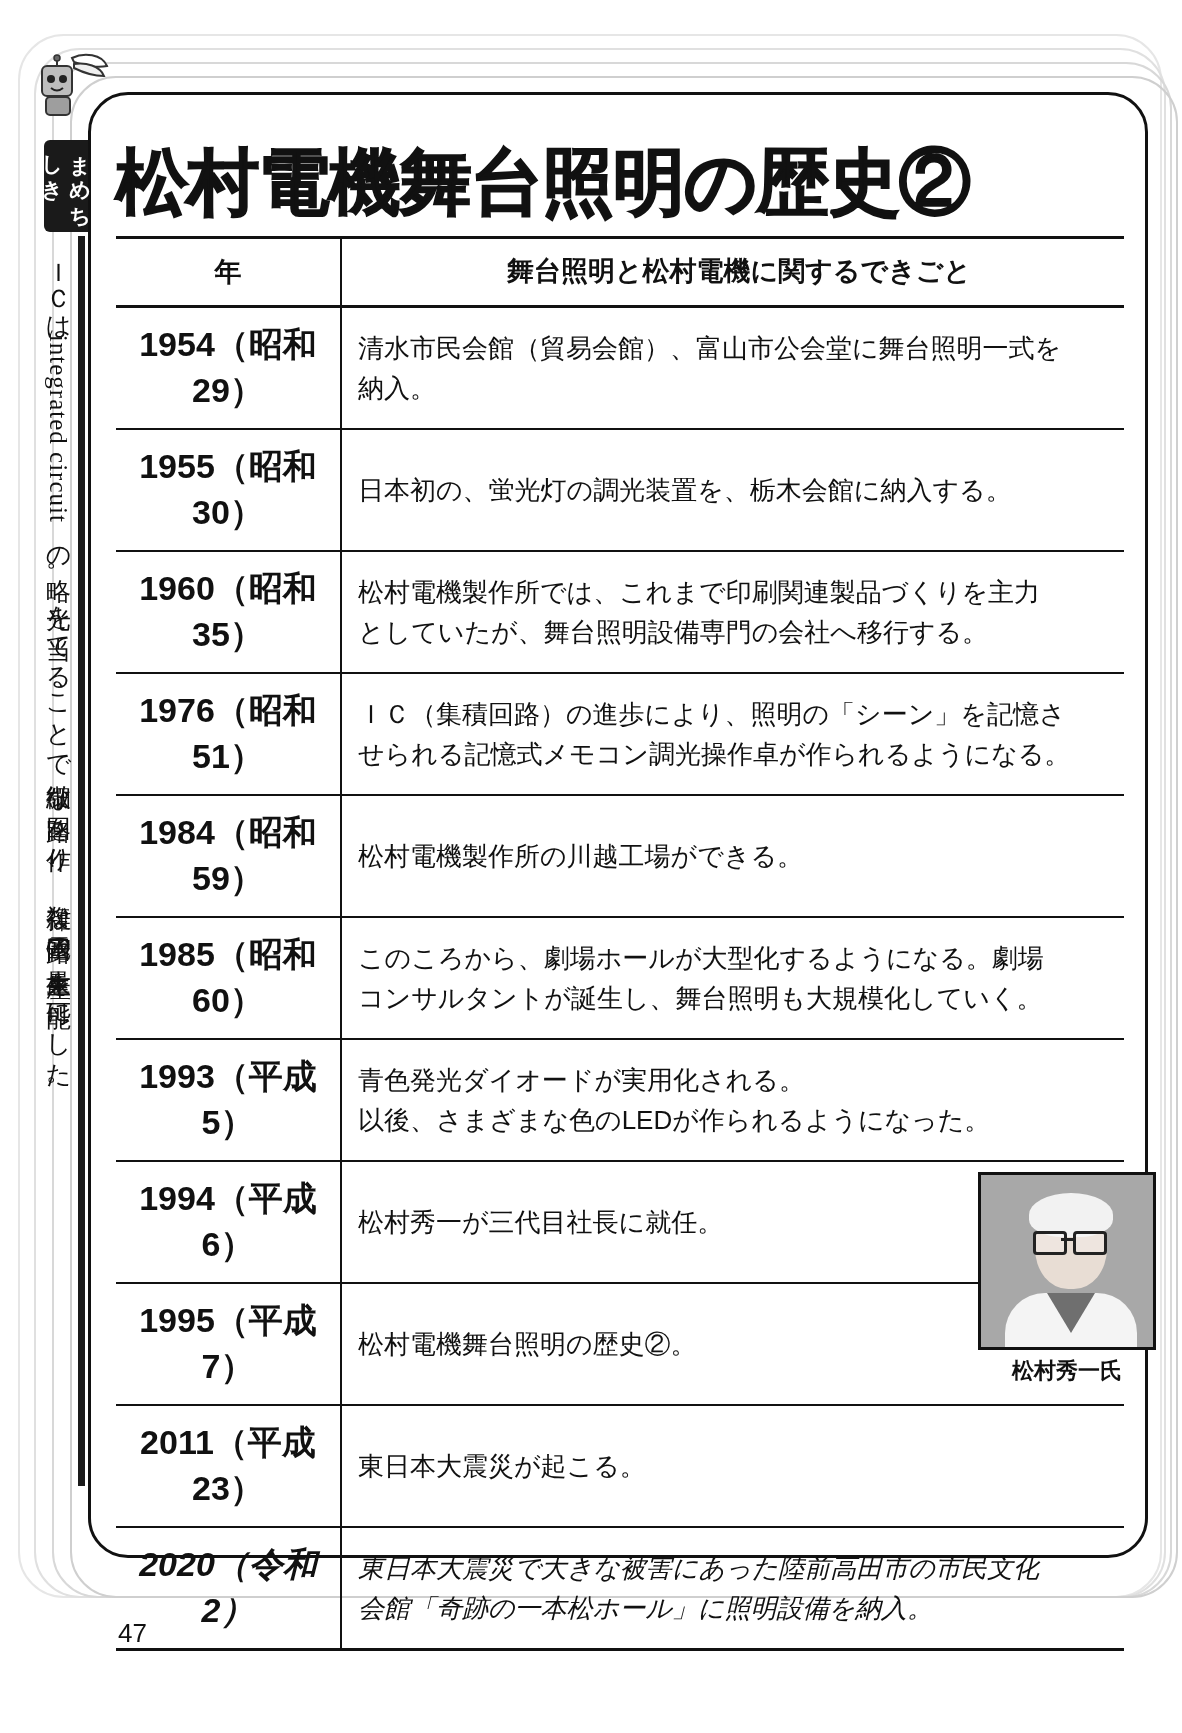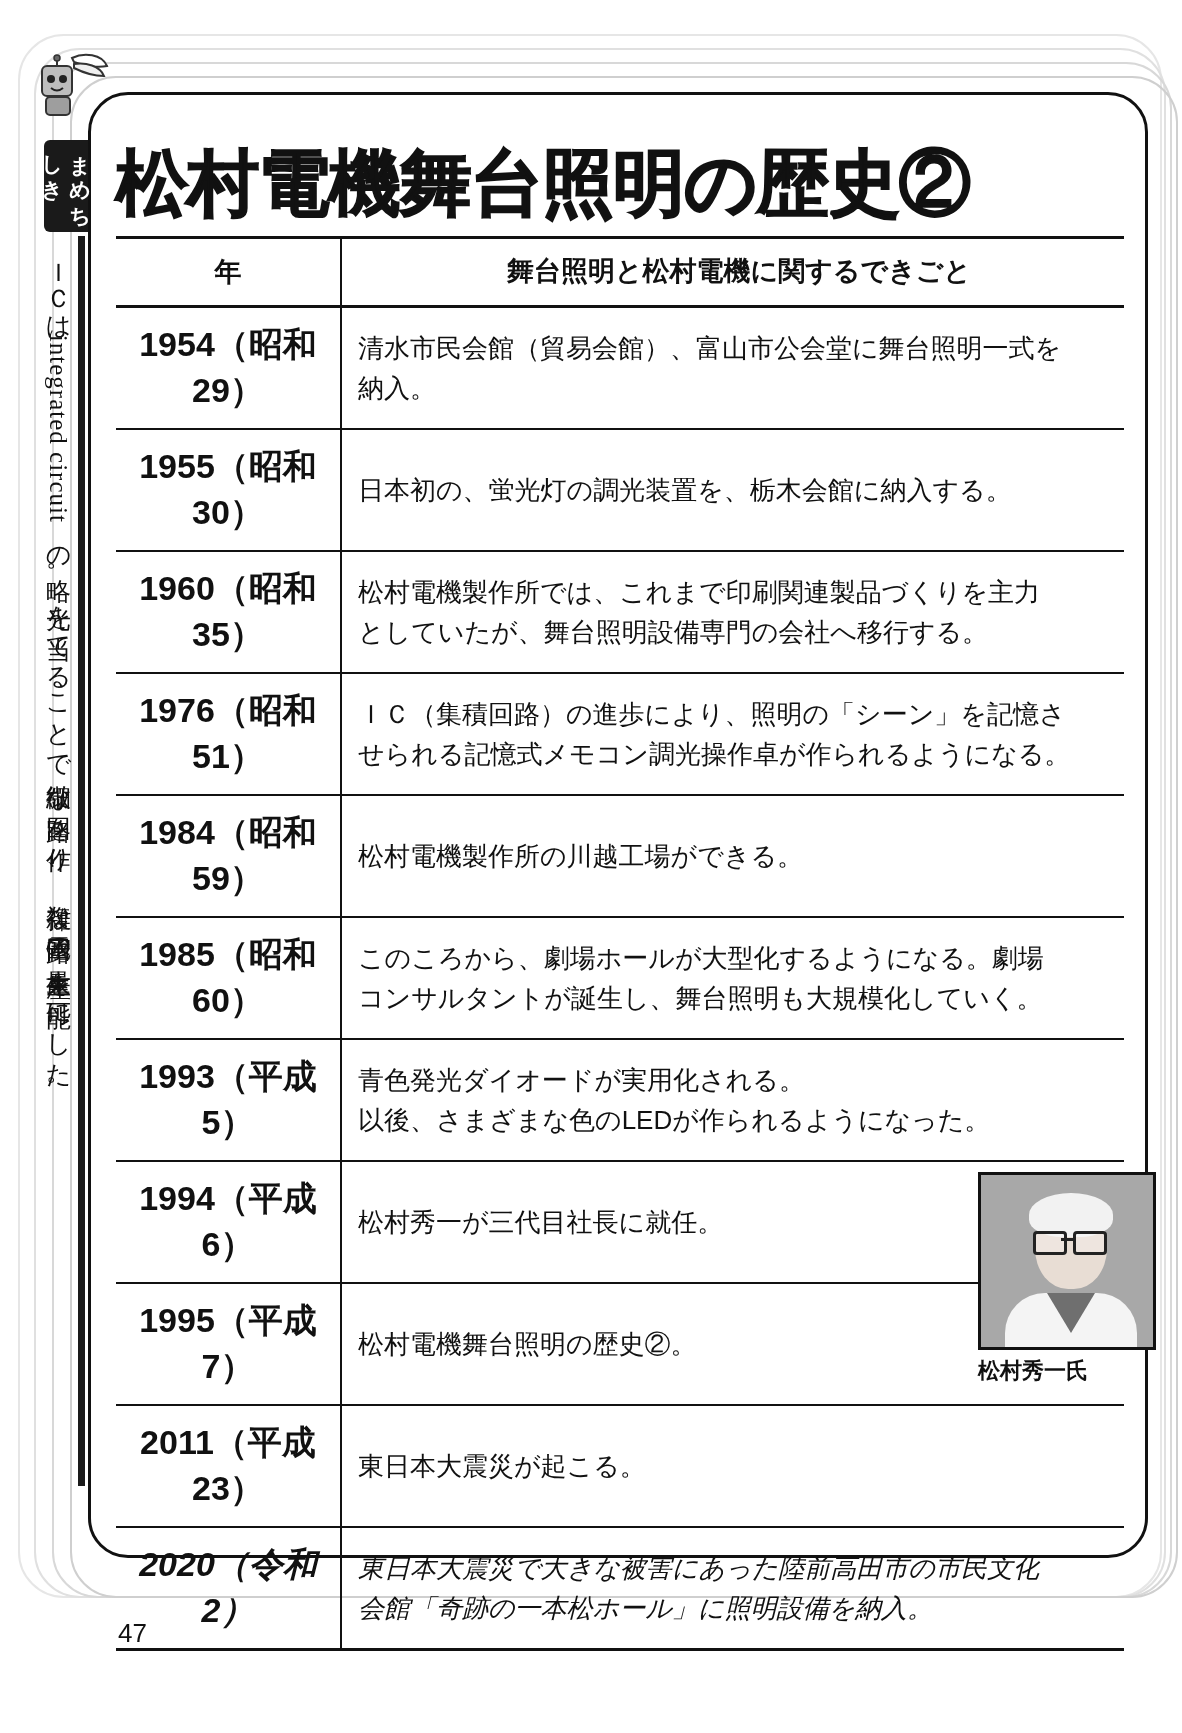--- a/index.html
+++ b/index.html
@@ -88,21 +88,21 @@
     width: 1010px; height: 110px;
   }
   .title {
     font-size: 72px;
     font-weight: bold;
     letter-spacing: -1px;
     color: #111;
     white-space: nowrap;
     line-height: 1.05;
     padding-top: 28px;
-    font-family: Liberation Sans, sans-serif;
+    font-family: Liberation Serif, serif;
     -webkit-text-stroke: 1.6px #111;
   }
 
   
   .table {
     position: absolute;
     left: 116px; top: 236px;
     width: 1008px;
   }
   .row {
@@ -148,20 +148,21 @@
     padding: 12px 4px;
   }
   .row.header .cell-event { justify-content: center; margin-left: 12px; }
 
   
   .portrait {
     position: absolute;
     right: 26px;
     top: 1172px;
     width: 178px;
+    text-align: center;
   }
   .portrait-frame {
     width: 178px; height: 178px;
     border: 3px solid #111;
     background: linear-gradient(180deg,#8e8e8e 0%, #b4b4b4 40%, #9a9a9a 100%);
     position: relative;
     overflow: hidden;
     box-sizing: border-box;
   }
   .p-bg { position:absolute; inset:0; background:#a8a8a8; }

